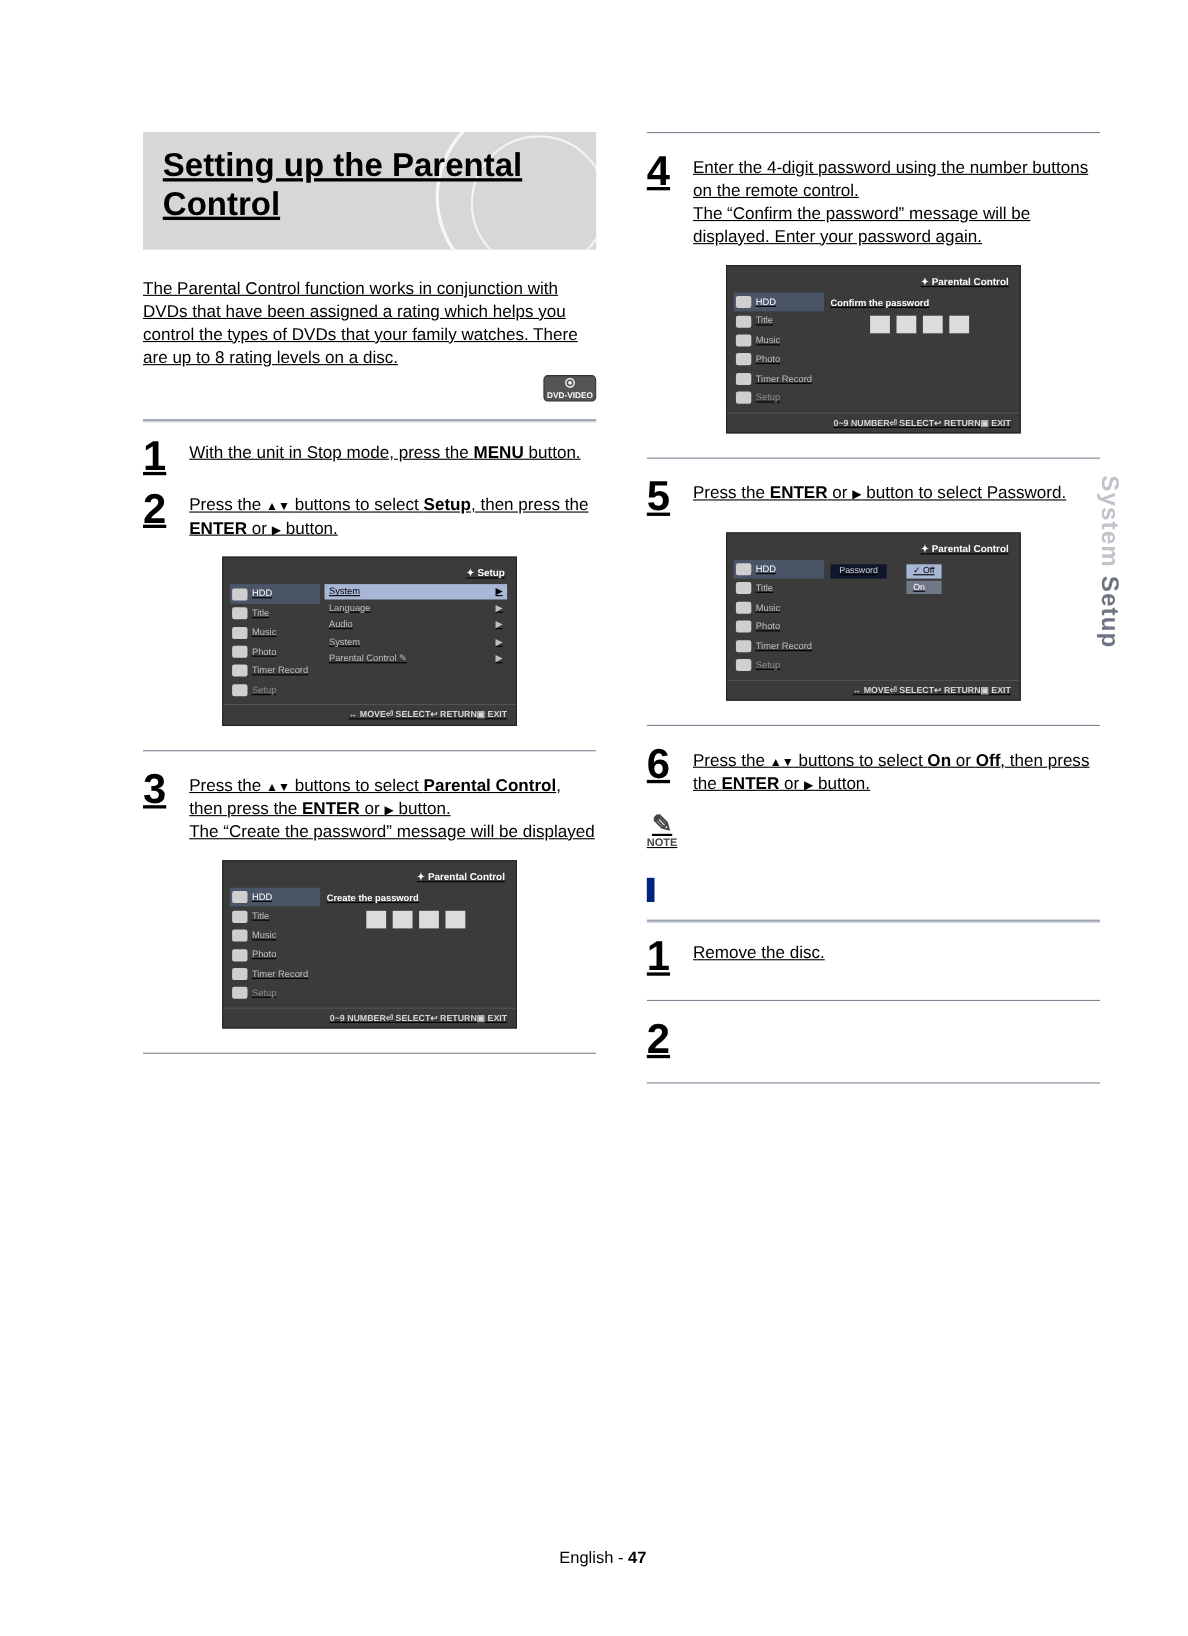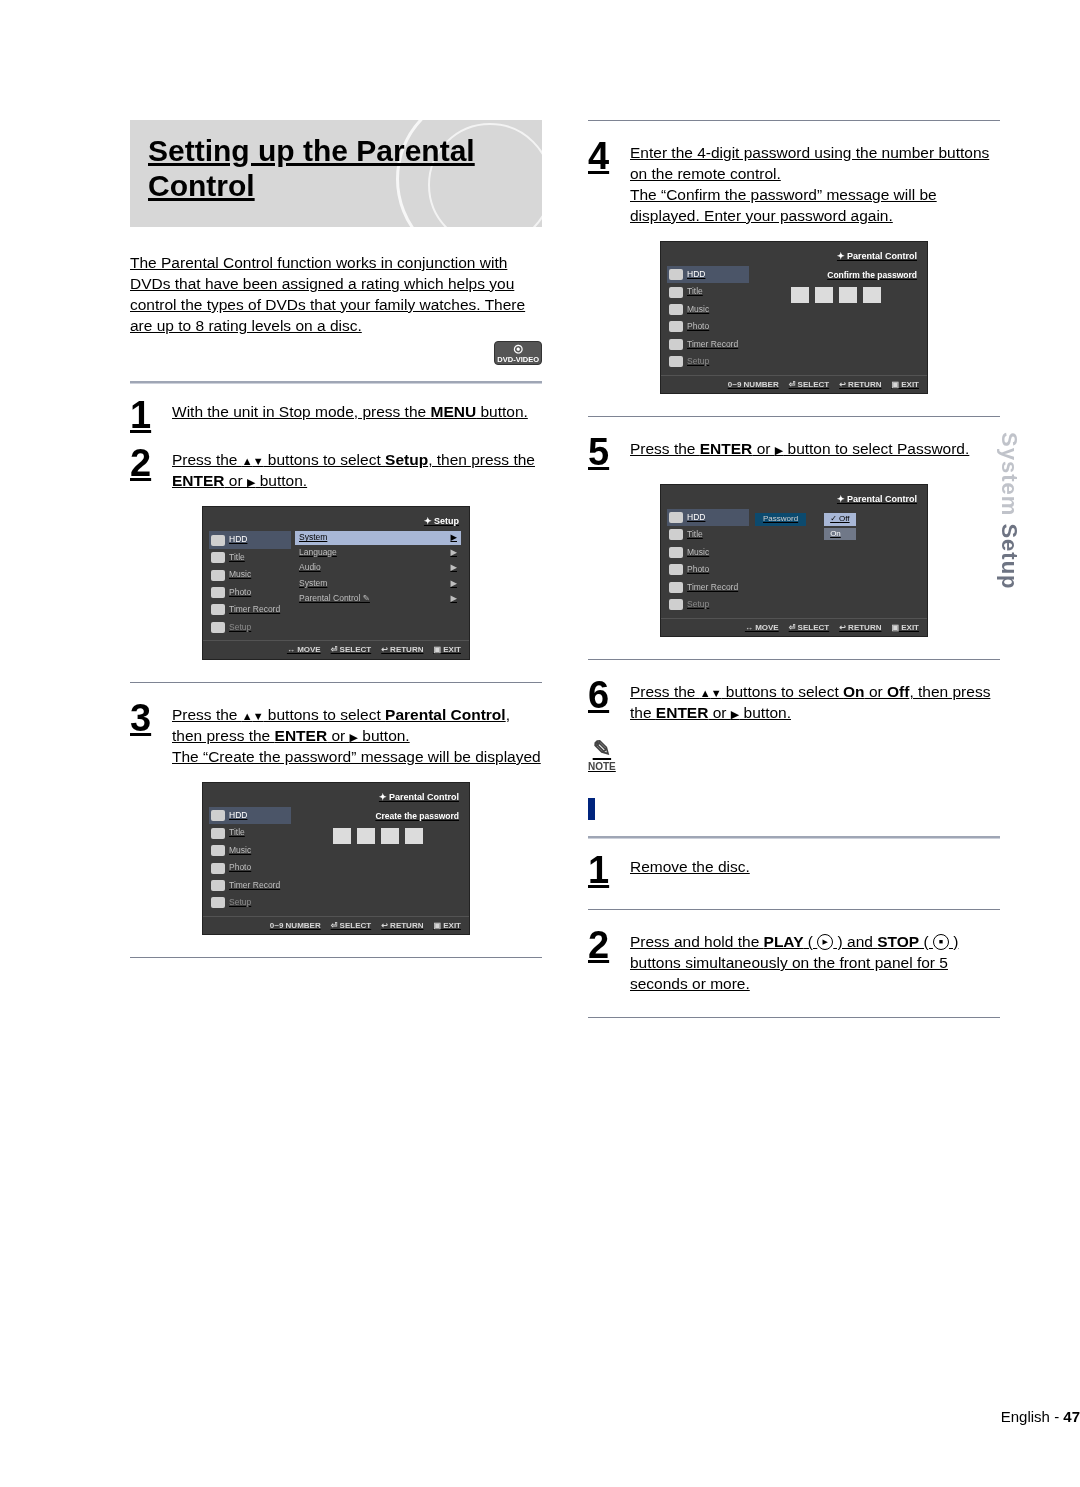--- a/index.html
+++ b/index.html
@@ -76,24 +76,24 @@
   .osd .hdr::before{content:"✦ "; color:#fff}
   .osd .body{display:flex; min-height:95px}
   .osd .side{width:88px; padding:0 0 0 6px}
   .osd .side div{padding:3px 2px; display:flex; align-items:center; gap:4px}
   .osd .side .sel{background:#4b5568; color:#fff}
   .osd .side .dim{color:#8a8a8a}
   .osd .ico{display:inline-block;width:14px;height:11px;background:#cfcfcf;border-radius:2px}
   .osd .main{flex:1; padding:0 10px 0 6px}
   .osd .main .row{display:flex;justify-content:space-between;padding:2px 2px}
   .osd .main .hilite{background:#a8b7d6;color:#000;padding:1px 4px;margin:0 -2px}
-  .osd .pwmsg{color:#fff;text-align:right;font-weight:bold;padding:4px 0 6px}
+  .osd .pwmsg{color:#fff;text-align:left;font-weight:bold;padding:4px 0 6px}
   .osd .pwboxes{display:flex;gap:6px;justify-content:center;margin-bottom:10px}
   .osd .pwboxes span{width:18px;height:16px;background:#dcdcdc;display:inline-block}
-  .osd .foot{border-top:1px solid #535353;margin-top:4px;padding:4px 8px 0;display:flex;gap:10px;justify-content:flex-end;font-size:8px;color:#d6d6d6;font-weight:bold}
+  .osd .foot{border-top:1px solid #535353;margin-top:4px;padding:4px 8px 0;display:flex;justify-content:flex-end;font-size:8px;color:#d6d6d6;font-weight:bold}
   .osd .foot span::before{font-weight:normal;margin-right:2px}
   .osd .opt{background:#707888;color:#fff;padding:1px 6px;margin-bottom:2px;font-size:8px}
   .osd .opt.sel{background:#a8b7d6;color:#000}
   .osd .opt.sel::before{content:"✓ ";}
 
   .note{display:flex;gap:14px;align-items:flex-start;margin-top:4px}
   .note-label{font-size:10px;font-weight:bold;color:#444;text-align:center}
   .note-label .icon{font-size:22px;display:block;line-height:1}
   .note-body{flex:1}
   .note-body .bul{display:flex;gap:8px}
@@ -104,21 +104,21 @@
   .subhead h2{font-size:19px;font-weight:bold}
 
   .side-tab{
     position:absolute; right:56px; top:432px;
     writing-mode:vertical-rl; text-orientation:mixed;
     font-size:22px; font-weight:bold; letter-spacing:1px;
     color:#c0c3ca;
   }
   .side-tab .dark{color:#6e7483}
 
-  .footer{position:absolute;bottom:60px;left:16px;right:0;text-align:right;font-size:15px}
+  .footer{position:absolute;bottom:60px;left:16px;right:0;text-align:center;font-size:15px}
   .footer b{font-weight:bold}
 
   .circ{display:inline-block;width:16px;height:16px;border:1.5px solid #000;border-radius:50%;vertical-align:-3px;position:relative}
   .circ::after{position:absolute;inset:0;display:flex;align-items:center;justify-content:center;font-size:7px}
   .circ.play::after{content:"▶"}
   .circ.stop::after{content:"■"}
 </style>
 </head>
 <body>
 
@@ -347,21 +347,21 @@
           <div>
               <span class="ico"></span>
               <span>Timer Record</span>
             </div>
           <div class="dim">
               <span class="ico"></span>
               <span>Setup</span>
             </div>
         </div>
         <div class="main" style="display:flex;gap:18px;align-items:flex-start;padding-top:4px">
-          <div style="color:#cfcfcf;background:#0c4a6e;padding:1px 8px;font-size:8px">Password</div>
+          <div style="color:#cfcfcf;background:#0f172a;padding:1px 8px;font-size:8px">Password</div>
           <div>
             <div class="opt sel">Off</div>
             <div class="opt">On</div>
           </div>
         </div>
       </div>
       <div class="foot">
           <span>↔ MOVE</span>
           <span>⏎ SELECT</span>
           <span>↩ RETURN</span>
@@ -389,21 +389,20 @@
     <hr class="divider-thick">
 
     <div class="step">
       <div class="step-num">1</div>
       <div class="step-body">Remove the disc.</div>
     </div>
     <hr class="divider-thin">
 
     <div class="step">
       <div class="step-num">2</div>
-      <div class="step-body">Press and hold the <b>PLAY</b> ( <span class="circ play"></span> ) and <b>STOP</b> ( <span class="circ stop"></span> ) buttons simultaneously on the front panel for 5 seconds or more.</div>
     </div>
     <hr class="divider-thin">
   </div>
 </div>
 
 <div class="side-tab">
   <span>System </span><span class="dark">Setup</span>
 </div>
 
 <div class="footer">

